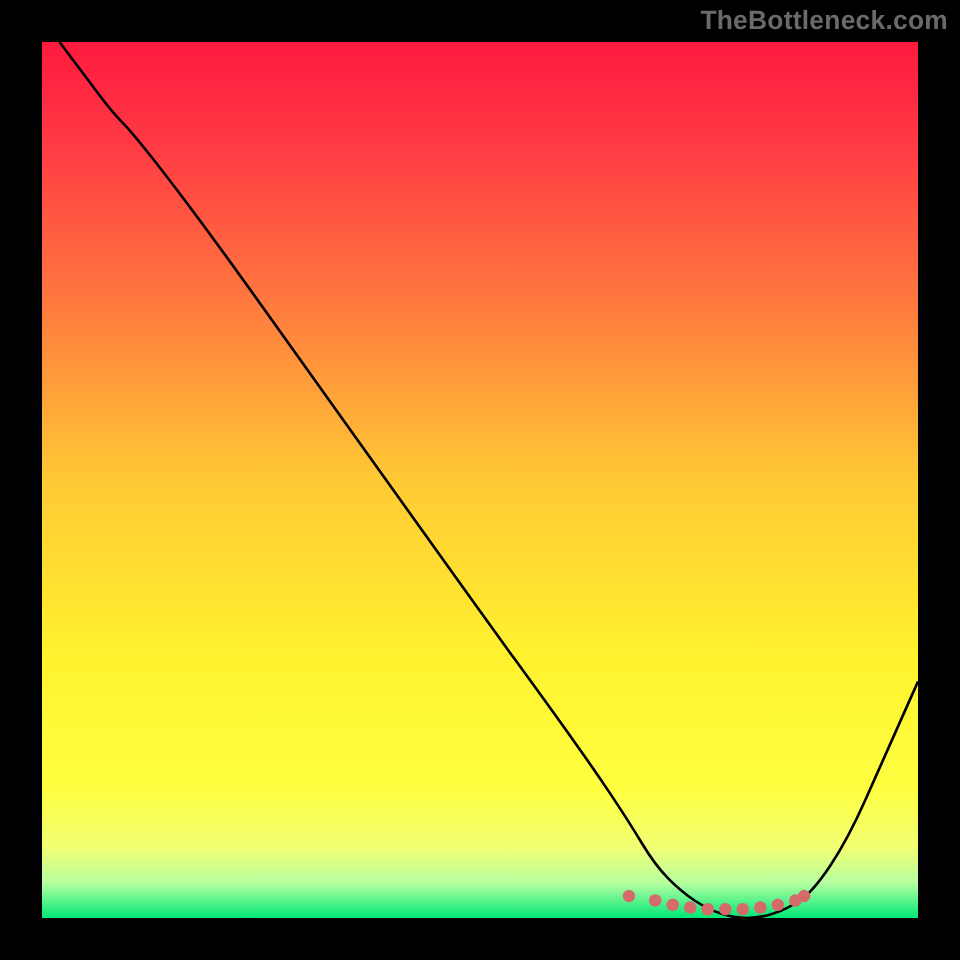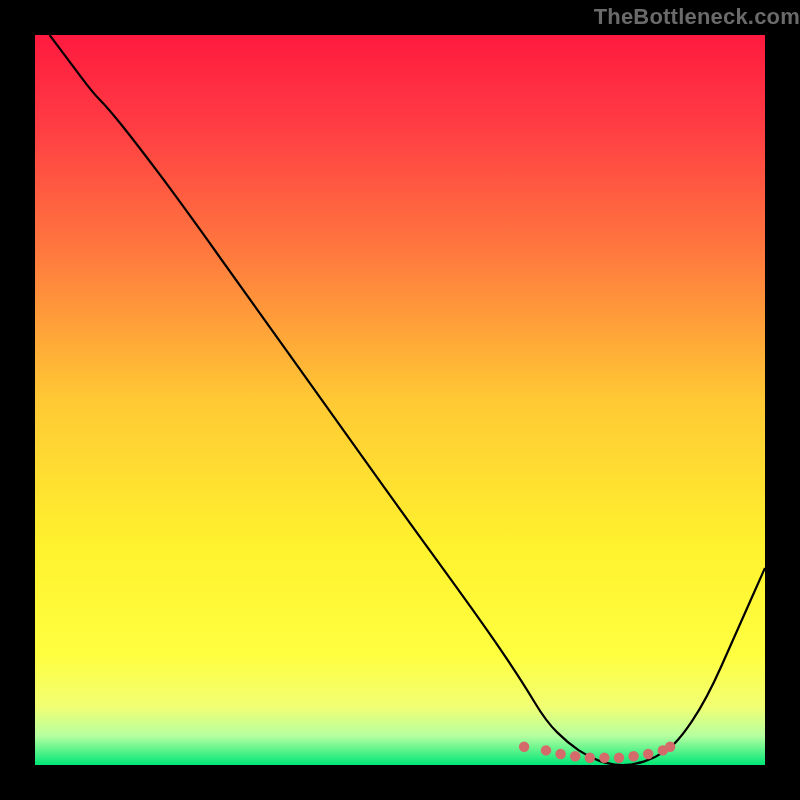--- a/index.html
+++ b/index.html
@@ -7,21 +7,21 @@
     padding: 0;
     width: 800px;
     height: 800px;
     background: #000;
     font-family: Arial, Helvetica, sans-serif;
     overflow: hidden;
   }
   .watermark {
     position: absolute;
     top: 4px;
-    right: 0;
+    right: 10px;
     color: #6a6a6a;
     font-size: 22px;
     font-weight: bold;
     letter-spacing: 0.2px;
     z-index: 10;
   }
   .plot-area {
     position: absolute;
     left: 35px;
     top: 35px;

